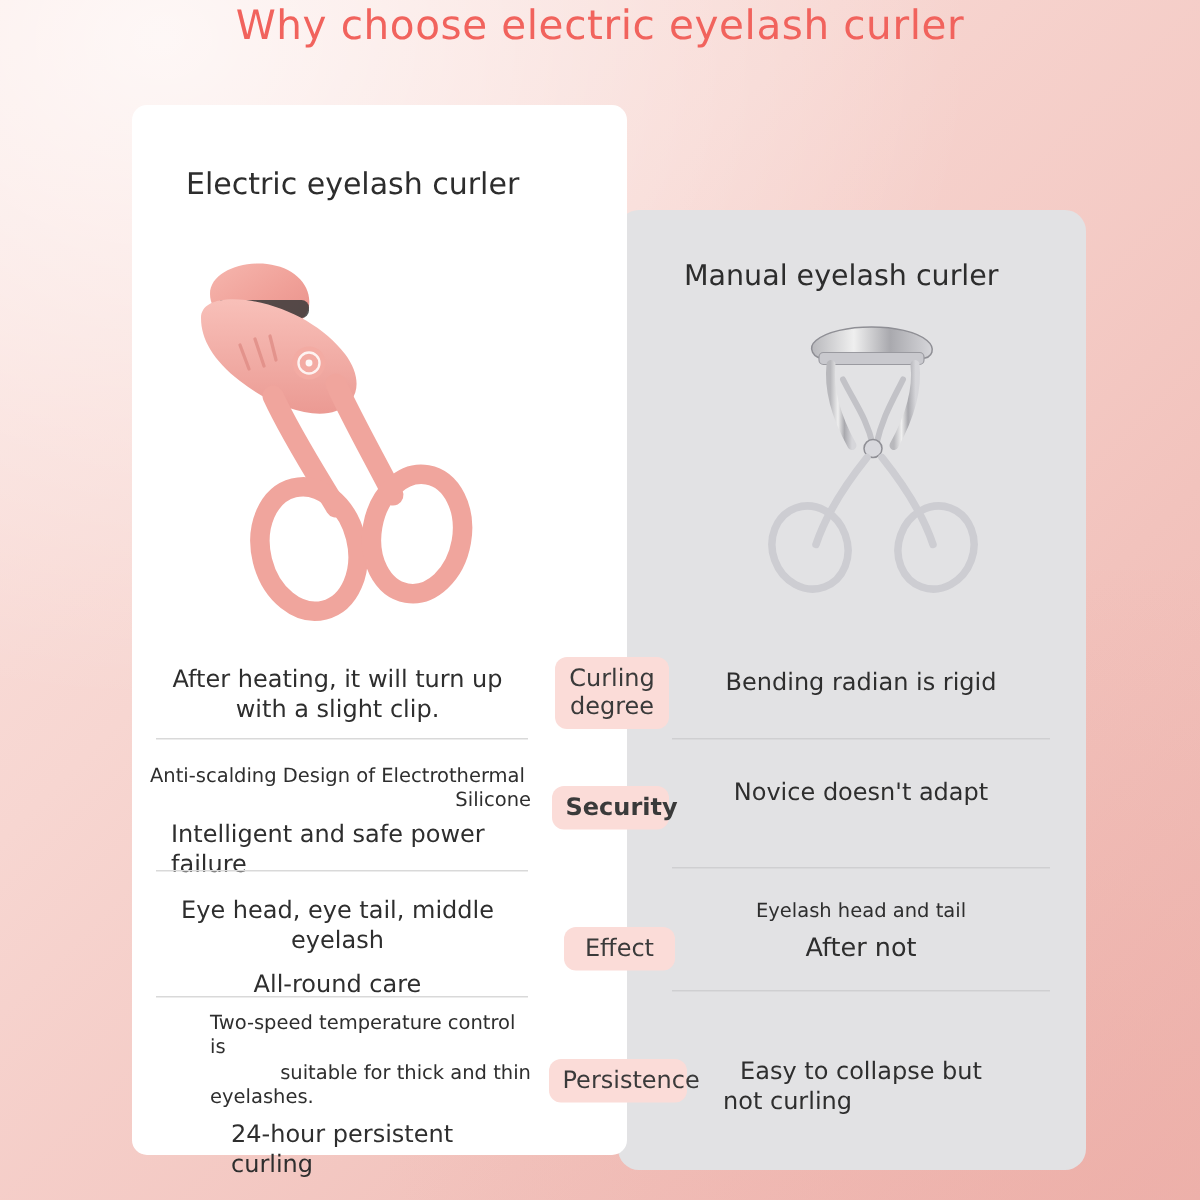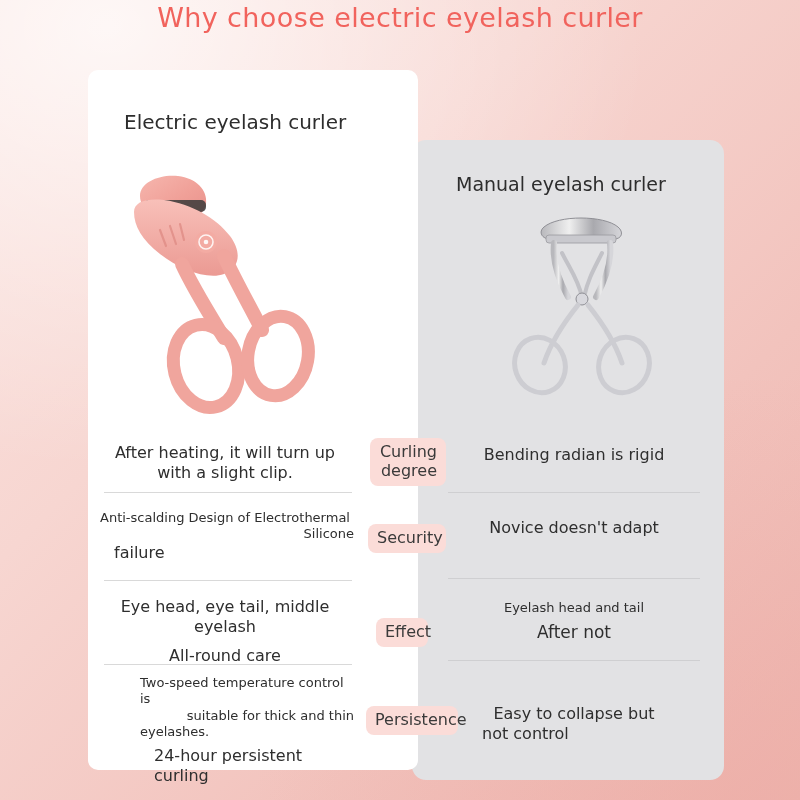--- a/index.html
+++ b/index.html
@@ -75,21 +75,21 @@
     width: 160px; height: 200px;
   }
 
   
   .pill {
     position: absolute;
     background: #fbdcd8;
     border-radius: 8px;
     color: #3a3a3a;
     font-size: 16px;
-    text-align: right;
+    text-align: center;
     padding: 5px 9px;
     line-height: 1.18;
   }
 
   
   .feat {
     position: absolute;
     color: #2e2e2e;
   }
   .feat .lg { font-size: 16px; line-height: 1.25; }
@@ -185,34 +185,35 @@
 <div class="feat left-col" style="top:443px;">
   <div class="lg">After heating, it will turn up</div>
   <div class="lg">with a slight clip.</div>
 </div>
 <div class="feat right-col" style="top:445px;">
   <div class="lg">Bending radian is rigid</div>
 </div>
 <div class="divider div-left" style="top:492px;"></div>
 <div class="divider div-right" style="top:492px;"></div>
 
-<div class="pill" style="left:368px; top:524px; width:78px;">Security</div>
+<div class="pill" style="left:368px; top:524px; width:78px;font-weight:bold;">Security</div>
 
 <div class="feat left-col" style="top:510px;">
   <div class="sm" style="text-align:left;padding-left:4px">Anti-scalding Design of Electrothermal</div>
   <div class="sm" style="text-align:right;padding-left:4px">Silicone</div>
+  <div class="lg" style="margin-top:3px;text-align:left;padding-left:18px">Intelligent and safe power</div>
   <div class="lg" style="text-align:left;padding-left:18px">failure</div>
 </div>
 <div class="feat right-col" style="top:512px;">
   <div class="lg" style="margin-top:6px">Novice doesn't adapt</div>
 </div>
 <div class="divider div-left" style="top:580px;"></div>
 <div class="divider div-right" style="top:578px;"></div>
 
-<div class="pill" style="left:376px; top:618px; width:52px;">Effect</div>
+<div class="pill" style="left:376px; top:618px; width:74px;">Effect</div>
 
 <div class="feat left-col" style="top:597px;">
   <div class="lg">Eye head, eye tail, middle eyelash</div>
   <div class="lg" style="margin-top:9px">All-round care</div>
 </div>
 <div class="feat right-col" style="top:600px;">
   <div class="sm">Eyelash head and tail</div>
   <div class="lg" style="margin-top:6px;font-size:17px">After not</div>
 </div>
 <div class="divider div-left" style="top:664px;"></div>
@@ -221,14 +222,14 @@
 <div class="pill" style="left:366px; top:706px; width:92px;">Persistence</div>
 
 <div class="feat left-col" style="top:675px;">
   <div class="sm" style="text-align:left;padding-left:44px">Two-speed temperature control is</div>
   <div class="sm" style="text-align:right;padding-left:44px">suitable for thick and thin</div>
   <div class="sm" style="text-align:left;padding-left:44px">eyelashes.</div>
   <div class="lg" style="margin-top:6px;text-align:left;padding-left:58px">24-hour persistent curling</div>
 </div>
 <div class="feat right-col" style="top:704px;">
   <div class="lg">Easy to collapse but</div>
-  <div class="lg" style="text-align:left;padding-left:42px">not control</div>
+  <div class="lg" style="text-align:left;padding-left:42px">not curling</div>
 </div>
 
 </body></html>

